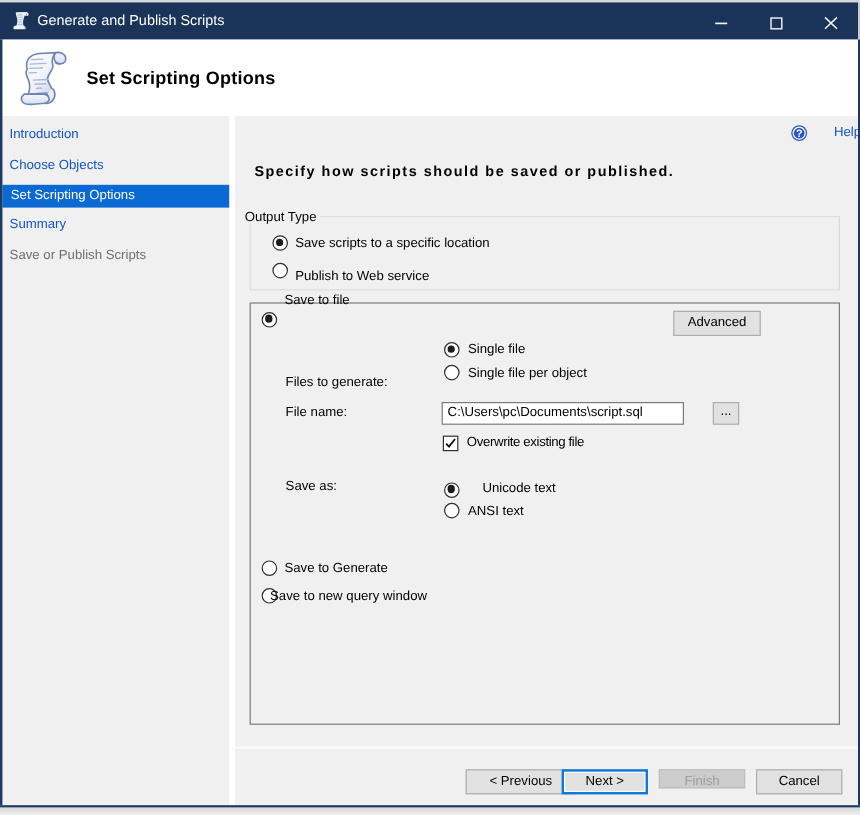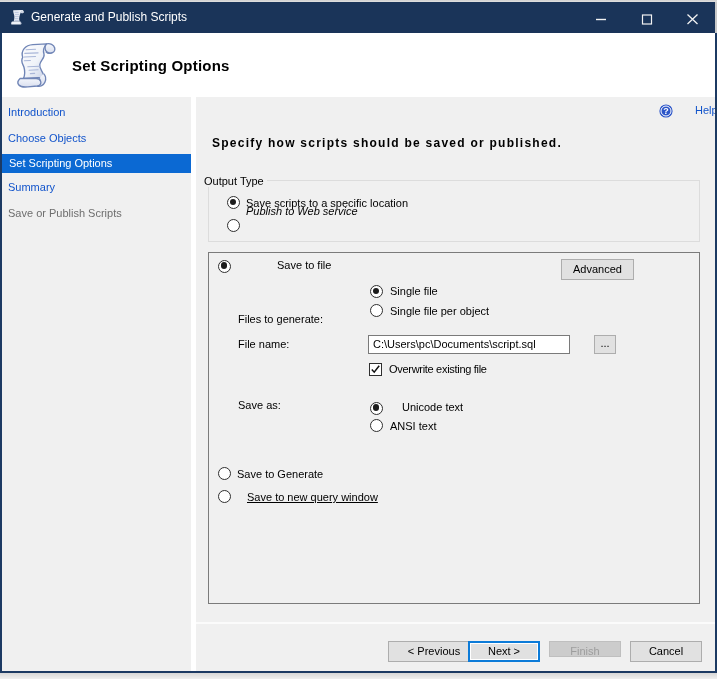--- a/index.html
+++ b/index.html
@@ -133,25 +133,25 @@
 </svg>
 <div class="abs" id="helptext">Help</div>
 
 <div class="abs" id="heading">Specify how scripts should be saved or published.</div>
 
 <div class="abs" id="box1"></div>
 <div class="abs txt" id="box1label">Output Type</div>
 <div class="abs radio sel" style="left:227px; top:196px;"></div>
 <div class="abs txt" style="left:246px; top:197px;">Save scripts to a specific location</div>
 <div class="abs radio" style="left:227px; top:218.5px;"></div>
-<div class="abs txt" style="left:246px; top:205px;font-style:italic;">Publish to Web service</div>
+<div class="abs txt" style="left:246px; top:224px;">Publish to Web service</div>
 
 <div class="abs" id="box2"></div>
 <div class="abs radio sel" style="left:218px; top:259.5px;"></div>
-<div class="abs txt" style="left:237px; top:259px;margin-left:40px;">Save to file</div>
+<div class="abs txt" style="left:237px; top:244px;">Save to file</div>
 <div class="abs btn" id="advanced">Advanced</div>
 
 <div class="abs txt" style="left:238px; top:285px;margin-top:28px;">Files to generate:</div>
 <div class="abs radio sel" style="left:370px; top:285px;"></div>
 <div class="abs txt" style="left:390px; top:284.5px;">Single file</div>
 <div class="abs radio" style="left:370px; top:304px;"></div>
 <div class="abs txt" style="left:390px; top:305px;">Single file per object</div>
 
 <div class="abs txt" style="left:238px; top:338px;">File name:</div>
 <div class="abs" id="textbox">C:\Users\pc\Documents\script.sql</div>
@@ -165,21 +165,21 @@
 
 <div class="abs txt" style="left:238px; top:399px;">Save as:</div>
 <div class="abs radio sel" style="left:370px; top:401.5px;"></div>
 <div class="abs txt" style="left:390px; top:400.5px;padding-left:12px;">Unicode text</div>
 <div class="abs radio" style="left:370px; top:419px;"></div>
 <div class="abs txt" style="left:390px; top:420px;">ANSI text</div>
 
 <div class="abs radio" style="left:218px; top:467px;"></div>
 <div class="abs txt" style="left:237px; top:468px;">Save to Generate</div>
 <div class="abs radio" style="left:218px; top:490px;"></div>
-<div class="abs txt" style="left:247px; top:491px;text-decoration:underline;">Save to new query window</div>
+<div class="abs txt" style="left:225px; top:491px;">Save to new query window</div>
 
 <div class="abs" id="footline"></div>
 <div class="abs btn" id="btnprev">&lt; Previous</div>
 <div class="abs btn" id="btnnext">Next &gt;</div>
 <div class="abs btn" id="btnfinish">Finish</div>
 <div class="abs btn" id="btncancel">Cancel</div>
 
 <div class="abs" id="borderL"></div>
 <div class="abs" id="borderR"></div>
 <div class="abs" id="borderB"></div>

